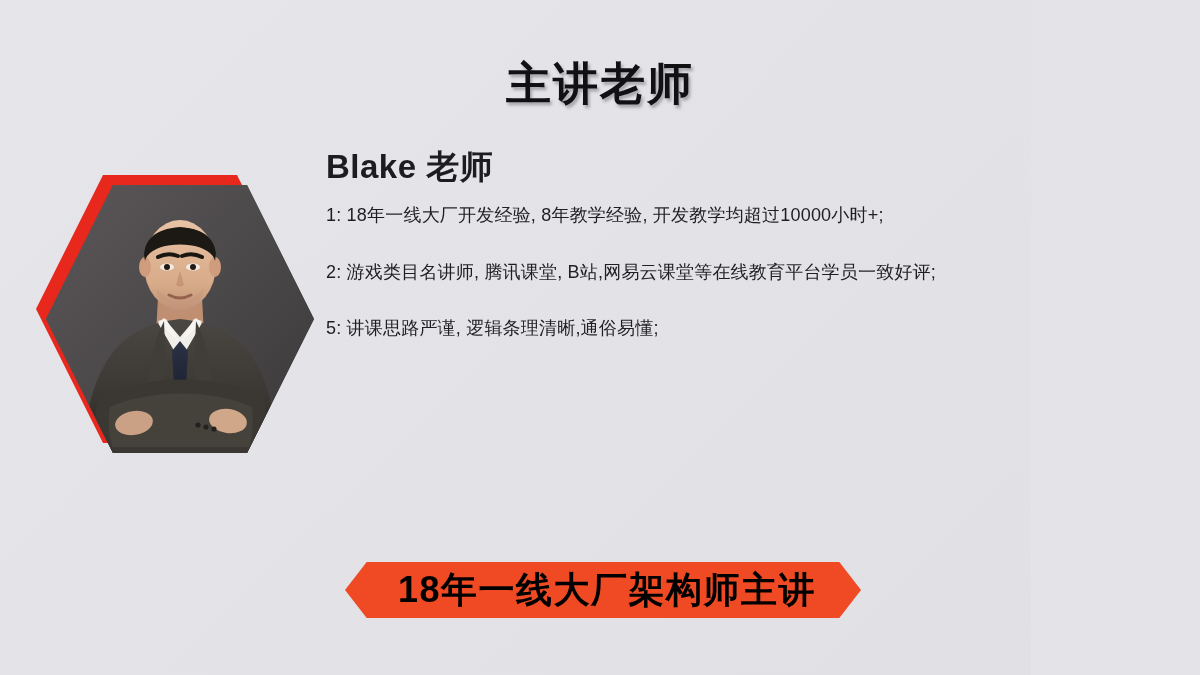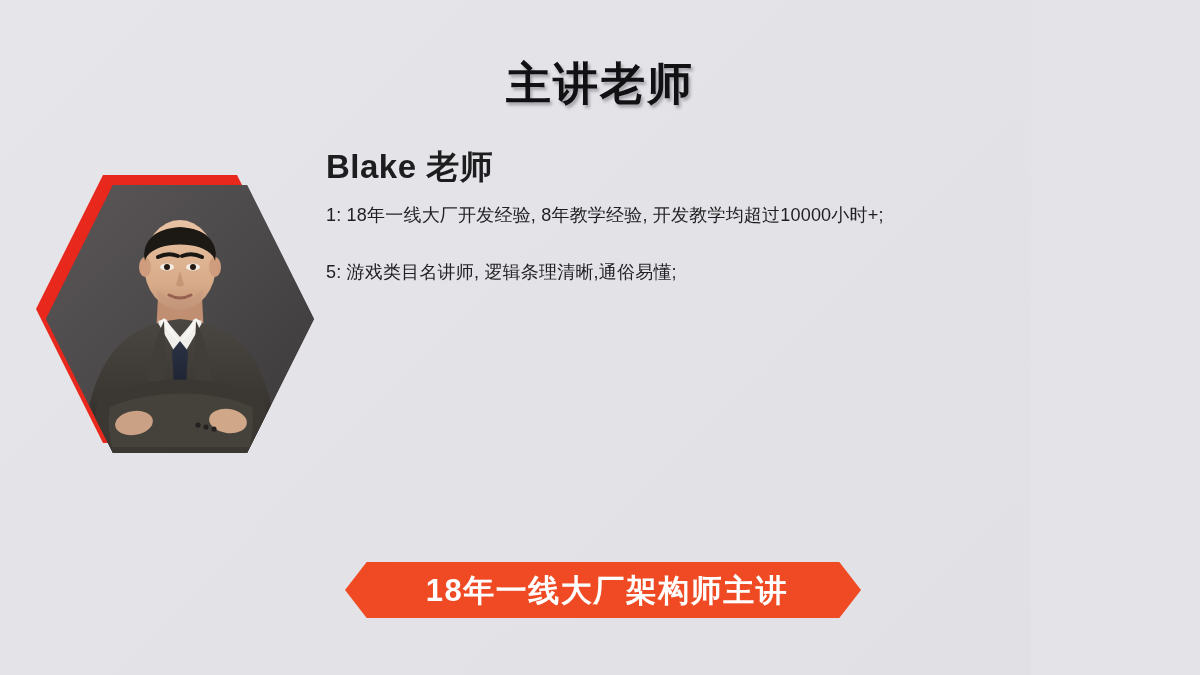--- a/index.html
+++ b/index.html
@@ -107,22 +107,22 @@
     width: 516px;
     height: 56px;
     background: #ef4a23;
     -webkit-clip-path: polygon(0% 50%, 4.2% 0%, 95.8% 0%, 100% 50%, 95.8% 100%, 4.2% 100%);
     clip-path: polygon(0% 50%, 4.2% 0%, 95.8% 0%, 100% 50%, 95.8% 100%, 4.2% 100%);
     display: flex;
     align-items: center;
     justify-content: center;
   }
   .ribbon-text {
-    color: #ffffff;
-    font-size: 31px;
+    color: #000000;
+    font-size: 36px;
     font-weight: bold;
     letter-spacing: 1.5px;
     line-height: 1;
     white-space: nowrap;
     margin-left: 8px;
   }
 </style>
 </head>
 <body>
 
@@ -204,21 +204,22 @@
 
         <path d="M110 104 q 24 22 48 0 q -6 24 -24 26 q -18 -2 -24 -26 Z" fill="#c49277" opacity="0.35"></path>
       </svg>
     </div>
   </div>
 
   <div class="info-col">
     <div class="teacher-name">Blake 老师</div>
     <ul class="bullet-list">
       <li class="bullet-item">1: 18年一线大厂开发经验, 8年教学经验, 开发教学均超过10000小时+;</li>
-      <li class="bullet-item">5: 游戏类目名讲师, 逻辑条理清晰,通俗易懂;</li>
+      <li class="bullet-item">2: 游戏类目名讲师, 腾讯课堂, B站,网易云课堂等在线教育平台学员一致好评;</li>
+      <li class="bullet-item">5: 讲课思路严谨, 逻辑条理清晰,通俗易懂;</li>
     </ul>
   </div>
 
   <div class="ribbon">
     <span class="ribbon-text">18年一线大厂架构师主讲</span>
   </div>
 
 </div>
 
 </body></html>

